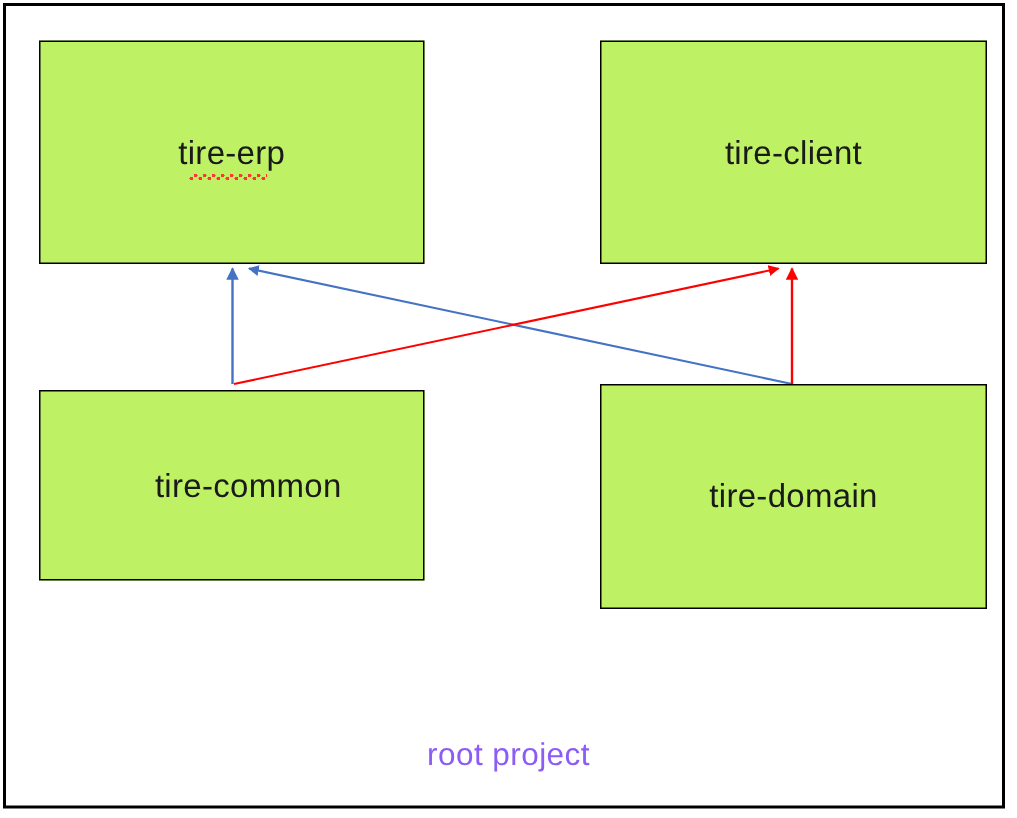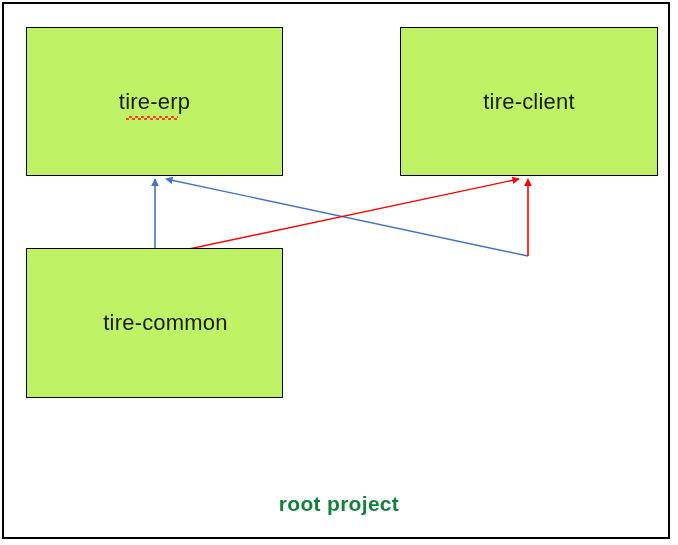--- a/index.html
+++ b/index.html
@@ -54,38 +54,38 @@
     height:4px;
     background-image:
       radial-gradient(circle at 1.5px 3px, #ff2d2d 1.1px, transparent 1.3px),
       radial-gradient(circle at 4.5px 1px, #ff2d2d 1.1px, transparent 1.3px);
     background-size:6px 4px;
     background-repeat:repeat-x;
     opacity:.95;
   }
   #box-erp    { left:26px;  top:27px;  width:257px; height:149px; }
   #box-client { left:400px; top:27px;  width:258px; height:149px; }
-  #box-common { left:26px;  top:248px; width:257px; height:150px;padding-left:22px; }
+  #box-common { left:26px;  top:260px; width:257px; height:127px;padding-left:22px; }
   #box-domain { left:400px; top:256px; width:258px; height:150px; }
 
   .edges-layer{
     position:absolute;
     left:0; top:0;
     width:678px; height:545px;
     pointer-events:none;
   }
   .root-caption{
     position:absolute;
     left:0;
     top:492px;
     width:678px;
     text-align:center;
     font-size:21px;
-    font-weight:bold;
-    color:#15803d;
+    font-weight:normal;
+    color:#8b5cf6;
     letter-spacing:0.3px;
   }
 </style>
 </head>
 <body>
 
 <div id="canvas">
 
   <div class="root-frame"></div>
 
@@ -113,16 +113,19 @@
   </div>
 
   <div class="module-box" id="box-client">
     <span class="module-label">tire-client</span>
   </div>
 
   <div class="module-box" id="box-common">
     <span class="module-label">tire-common</span>
   </div>
 
+  <div class="module-box" id="box-domain">
+    <span class="module-label">tire-domain</span>
+  </div>
 
   <div class="root-caption">root project</div>
 
 </div>
 
 </body></html>

